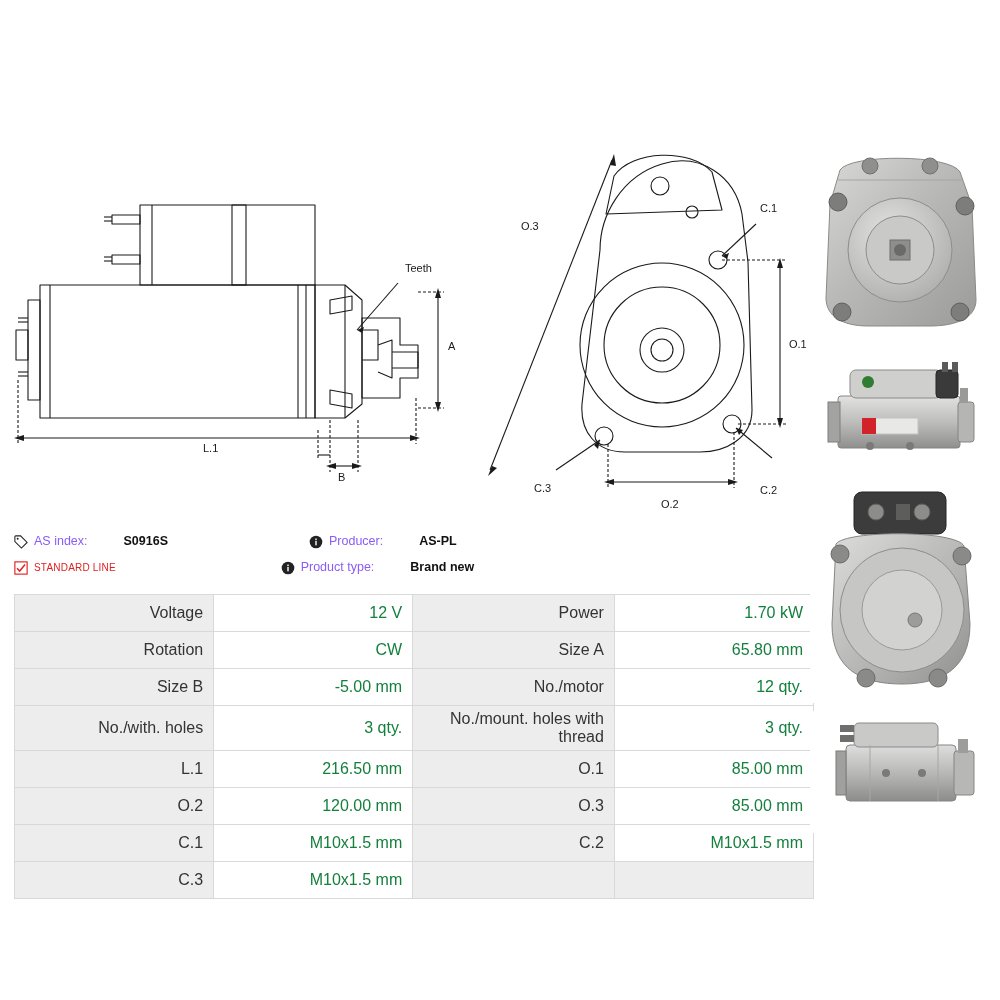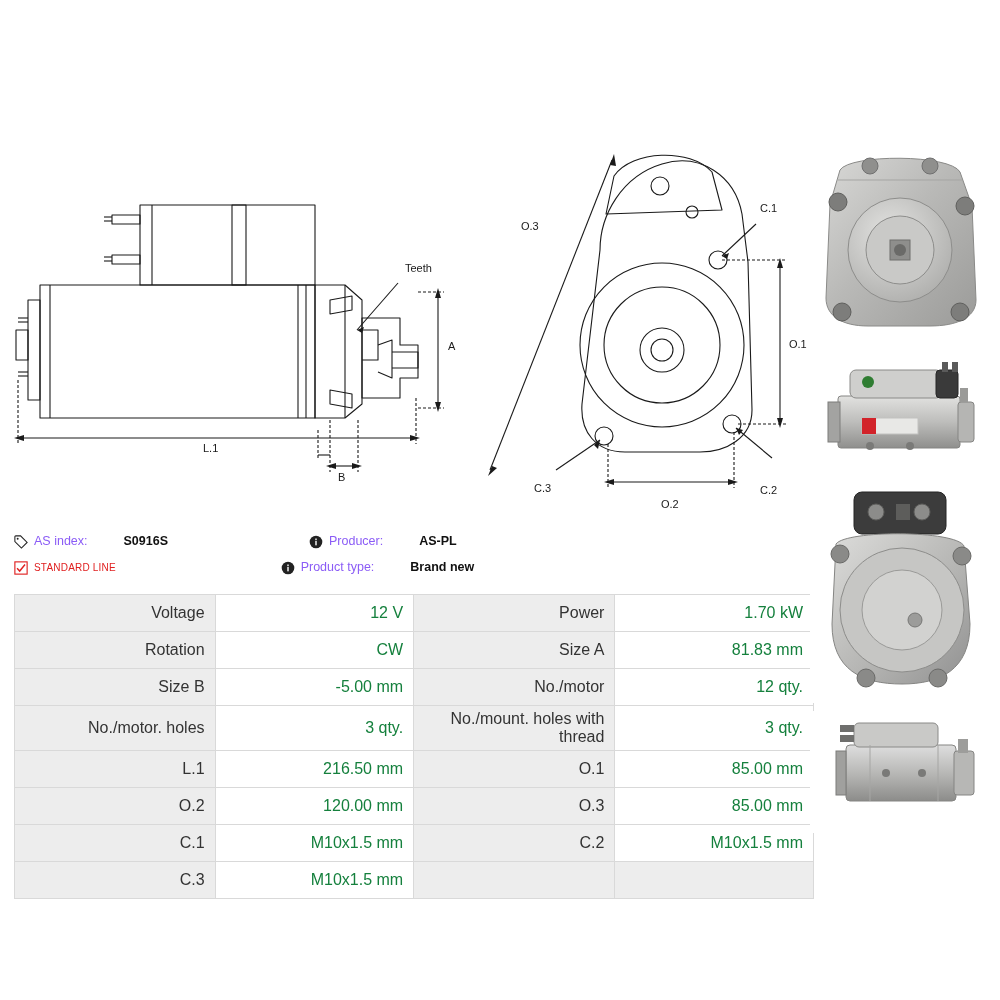--- a/index.html
+++ b/index.html
@@ -322,30 +322,30 @@
     <tr>
       <td class="lbl">Voltage</td>
       <td class="val">12 V</td>
       <td class="lbl">Power</td>
       <td class="val">1.70 kW</td>
     </tr>
     <tr>
       <td class="lbl">Rotation</td>
       <td class="val">CW</td>
       <td class="lbl">Size A</td>
-      <td class="val">81.83 mm</td>
+      <td class="val">65.80 mm</td>
     </tr>
     <tr>
       <td class="lbl">Size B</td>
       <td class="val">-5.00 mm</td>
       <td class="lbl">No./motor</td>
       <td class="val">12 qty.</td>
     </tr>
     <tr>
-      <td class="lbl">No./motor. holes</td>
+      <td class="lbl">No./with. holes</td>
       <td class="val">3 qty.</td>
       <td class="lbl">No./mount. holes with thread</td>
       <td class="val">3 qty.</td>
     </tr>
     <tr>
       <td class="lbl">L.1</td>
       <td class="val">216.50 mm</td>
       <td class="lbl">O.1</td>
       <td class="val">85.00 mm</td>
     </tr>

